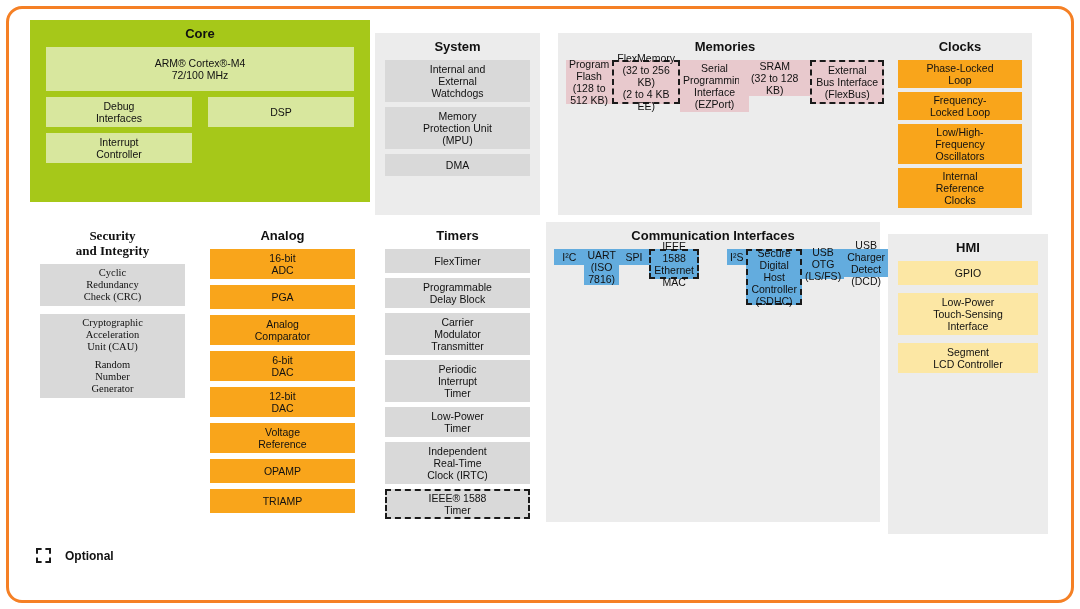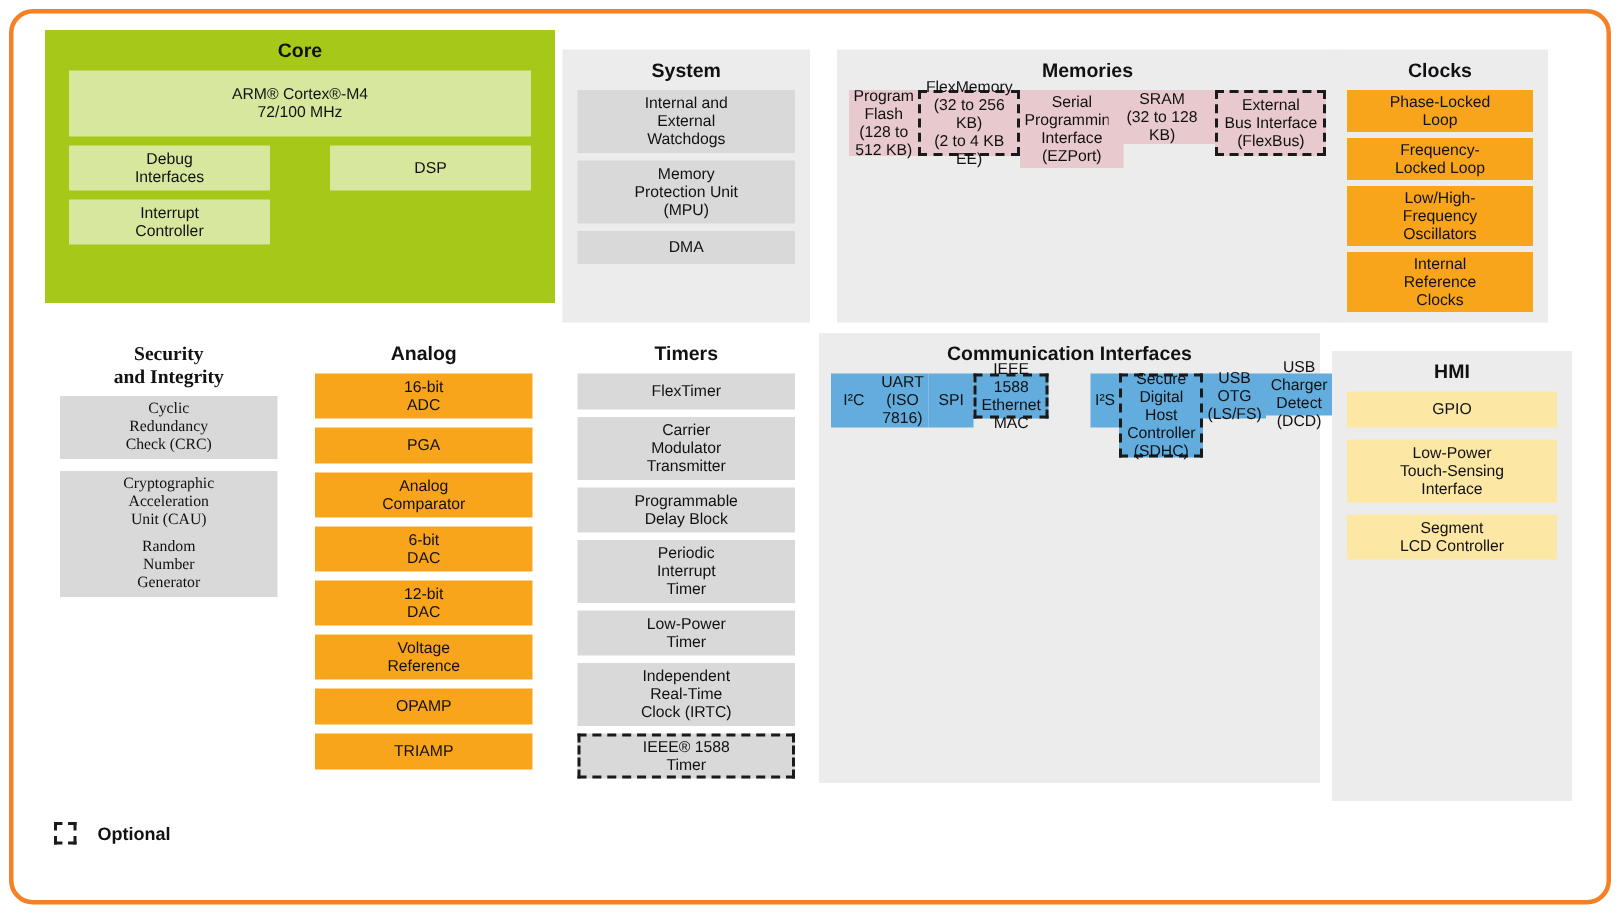--- a/index.html
+++ b/index.html
@@ -19,27 +19,27 @@
   .core-block{background:var(--core-block-bg,#D8E79E);}
   .gray{background:var(--gray-block-bg,#D9D9D9);}
   .pink{background:var(--memory-block-bg,#E8C9CD);}
   .orange{background:var(--analog-block-bg,#F9A51B);}
   .blue{background:var(--comm-block-bg,#63ACDE);}
   .yellow{background:var(--hmi-block-bg,#FCE7A4);}
   .row{display:flex;justify-content:space-between;width:100%;}
   .cols{display:flex;justify-content:space-between;padding:0 8px;}
   .col{display:flex;flex-direction:row;width:145px;justify-content:space-between;}
   
-  .h22{height:22px}.h24{height:24px}.h26{height:36px}.h28{height:28px}.h30{height:30px}
+  .h22{height:22px}.h24{height:24px}.h26{height:16px}.h28{height:28px}.h30{height:30px}
   .h32{height:44px}.h36{height:36px}.h40{height:40px}.h42{height:42px}.h44{height:44px}
   .h52{height:52px}.h56{height:56px}
   
   .mb4{margin-bottom:4px}.mb5{margin-bottom:5px}.mb6{margin-bottom:6px}.mb8{margin-bottom:8px}
   .mb12{margin-bottom:12px}.mb14{margin-bottom:14px}.mb54{margin-bottom:54px}
-  .w146{width:134px}
+  .w146{width:146px}
   
   #p-core{left:30px;top:20px;width:340px;height:182px;background:var(--core-panel-bg,#A6C819);padding:0 16px;}
   #p-system{left:375px;top:33px;width:165px;height:182px;background:var(--panel-bg,#ECECEC);}
   #p-memories{left:558px;top:33px;width:334px;height:182px;background:var(--panel-bg,#ECECEC);padding:0;}
   #p-clocks{left:888px;top:33px;width:144px;height:182px;background:var(--panel-bg,#ECECEC);}
   #p-security{left:30px;top:222px;width:165px;height:300px;background:var(--white-panel-bg,#fff);font-family:Liberation Serif, serif;}
   #p-analog{left:200px;top:222px;width:165px;height:300px;background:var(--white-panel-bg,#fff);}
   #p-timers{left:375px;top:222px;width:165px;height:300px;background:var(--white-panel-bg,#fff);}
   #p-comm{left:546px;top:222px;width:334px;height:300px;background:var(--panel-bg,#ECECEC);padding:0;}
   #p-hmi{left:888px;top:222px;width:160px;height:300px;background:var(--panel-bg,#ECECEC);margin-top:12px;}
@@ -143,25 +143,25 @@
 DAC</div>
   <div class="block orange h30 mb6">Voltage
 Reference</div>
   <div class="block orange h24 mb6">OPAMP</div>
   <div class="block orange h24">TRIAMP</div>
 </div>
 
 <div class="panel" id="p-timers">
   <div class="panel-title">Timers</div>
   <div class="block gray h24 mb5">FlexTimer</div>
+  <div class="block gray h30 mb5">Programmable
+Delay Block</div>
   <div class="block gray h42 mb5">Carrier
 Modulator
 Transmitter</div>
-  <div class="block gray h30 mb5">Programmable
-Delay Block</div>
   <div class="block gray h42 mb5">Periodic
 Interrupt
 Timer</div>
   <div class="block gray h30 mb5">Low-Power
 Timer</div>
   <div class="block gray h42 mb5">Independent
 Real-Time
 Clock (IRTC)</div>
   <div class="block gray dashed h30">IEEE® 1588
 Timer</div>

